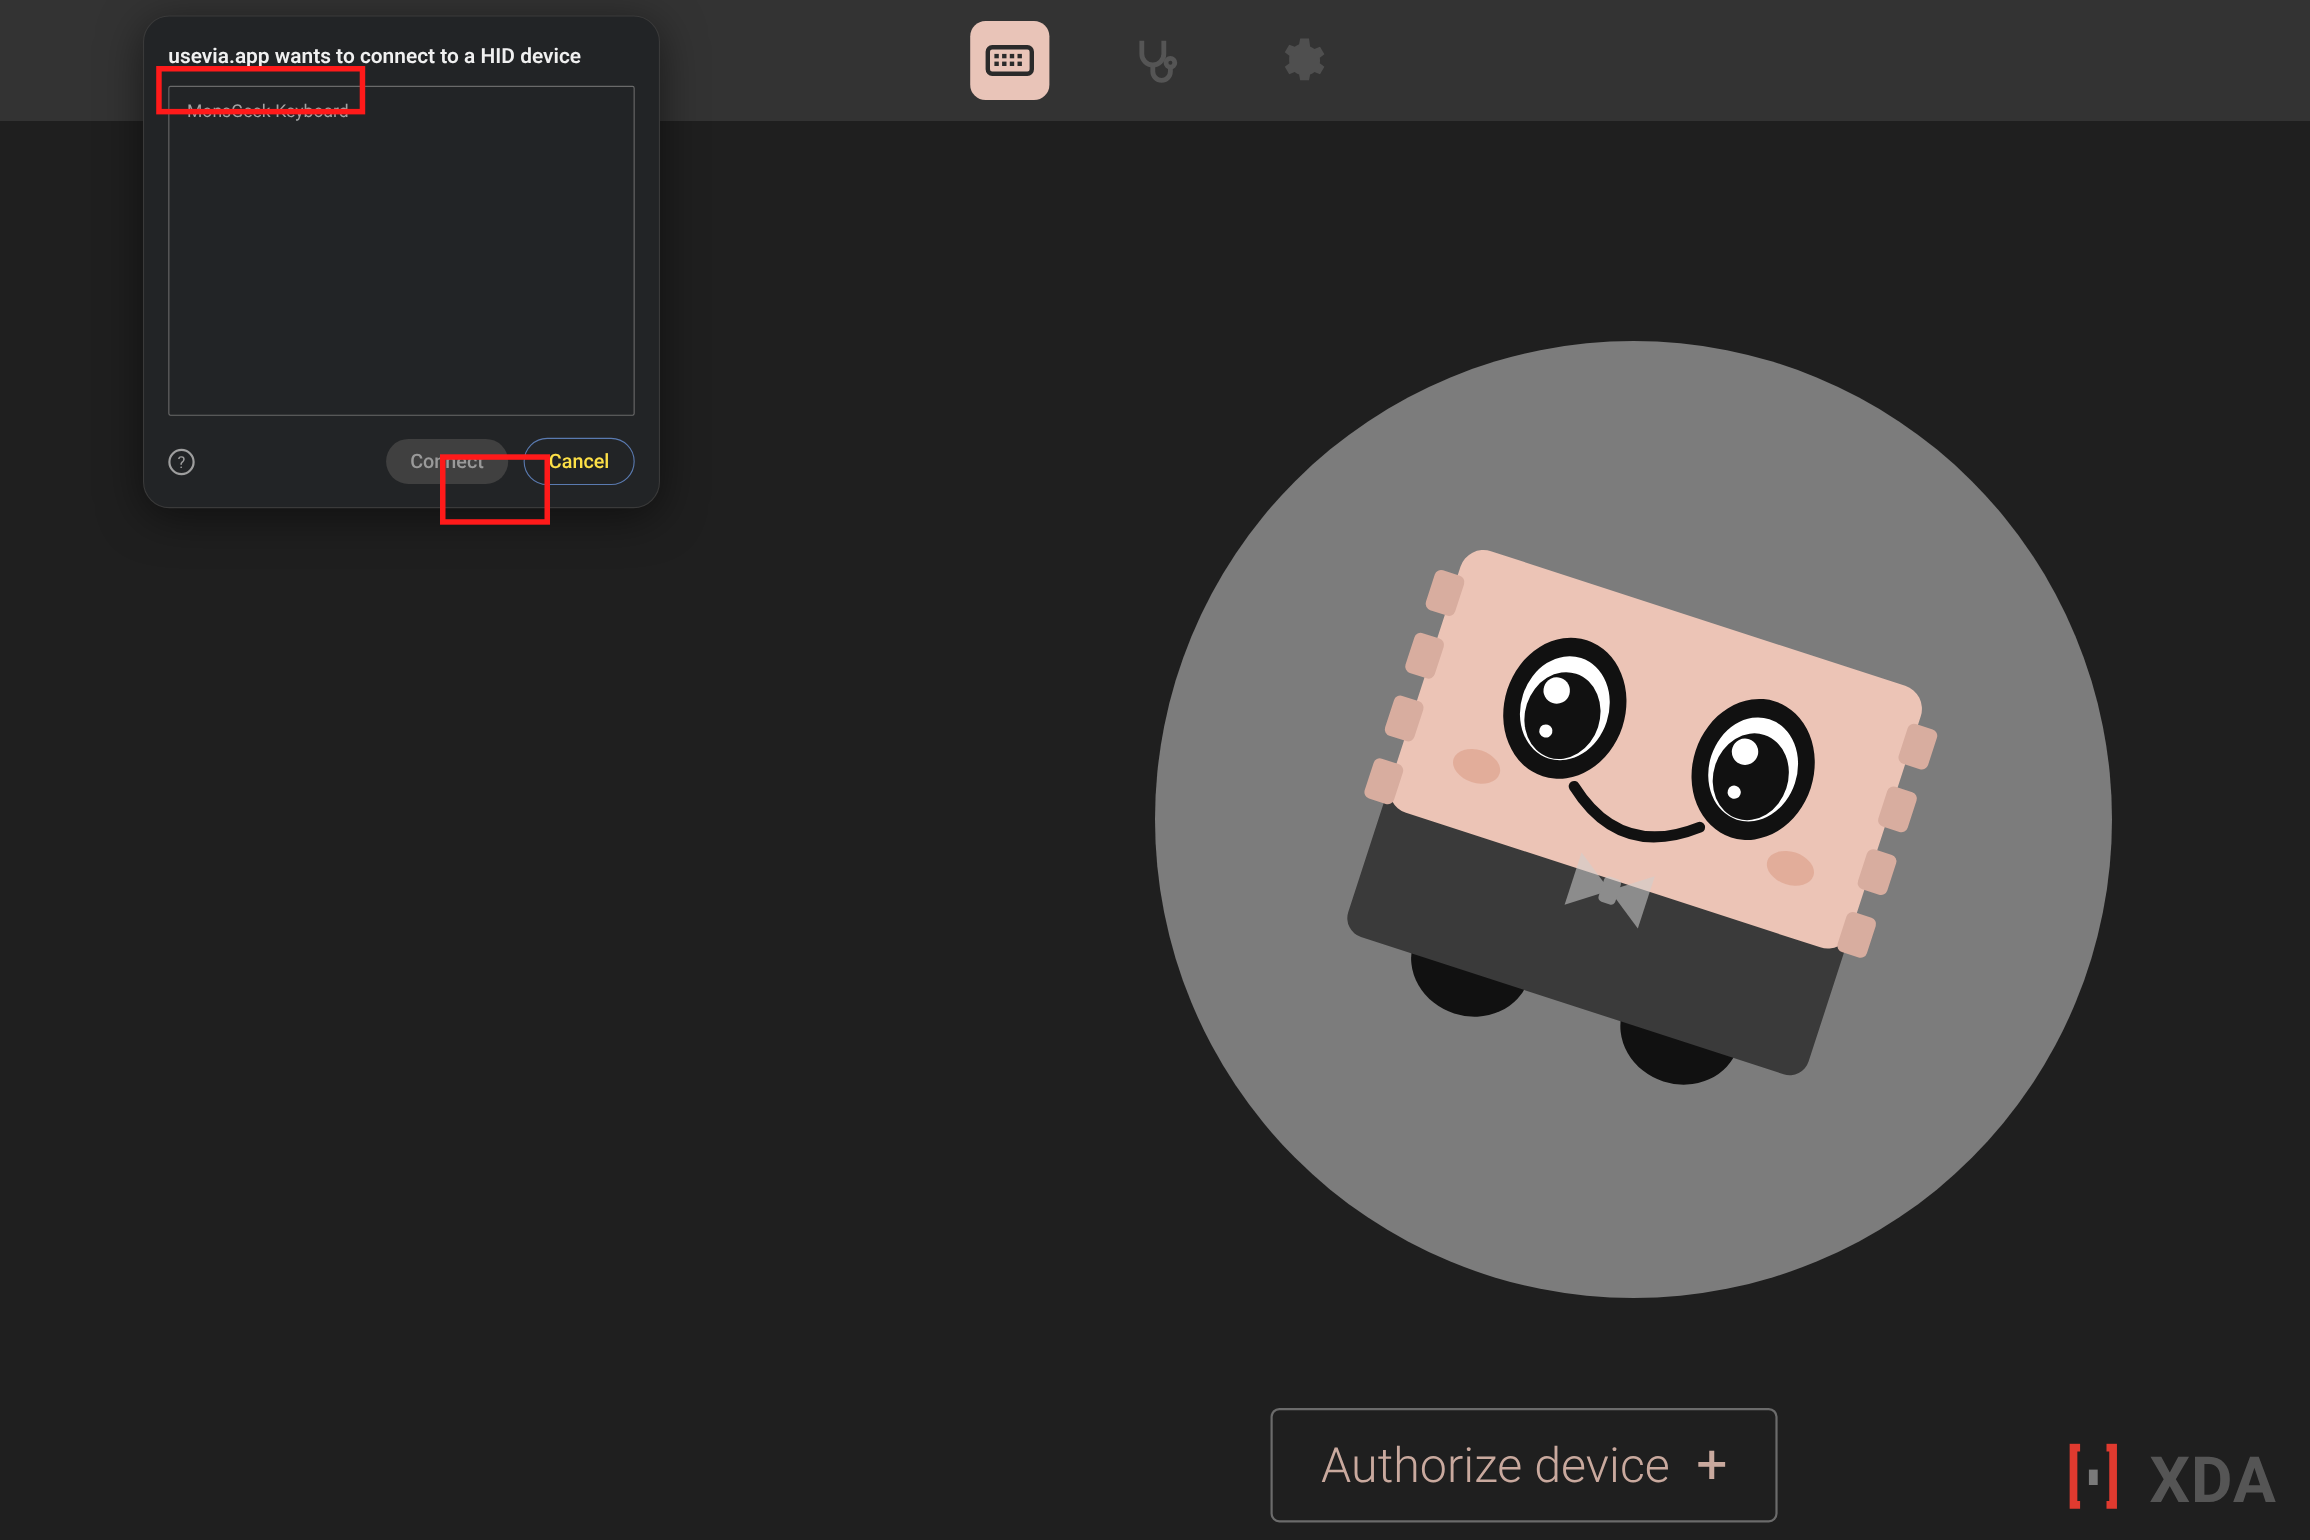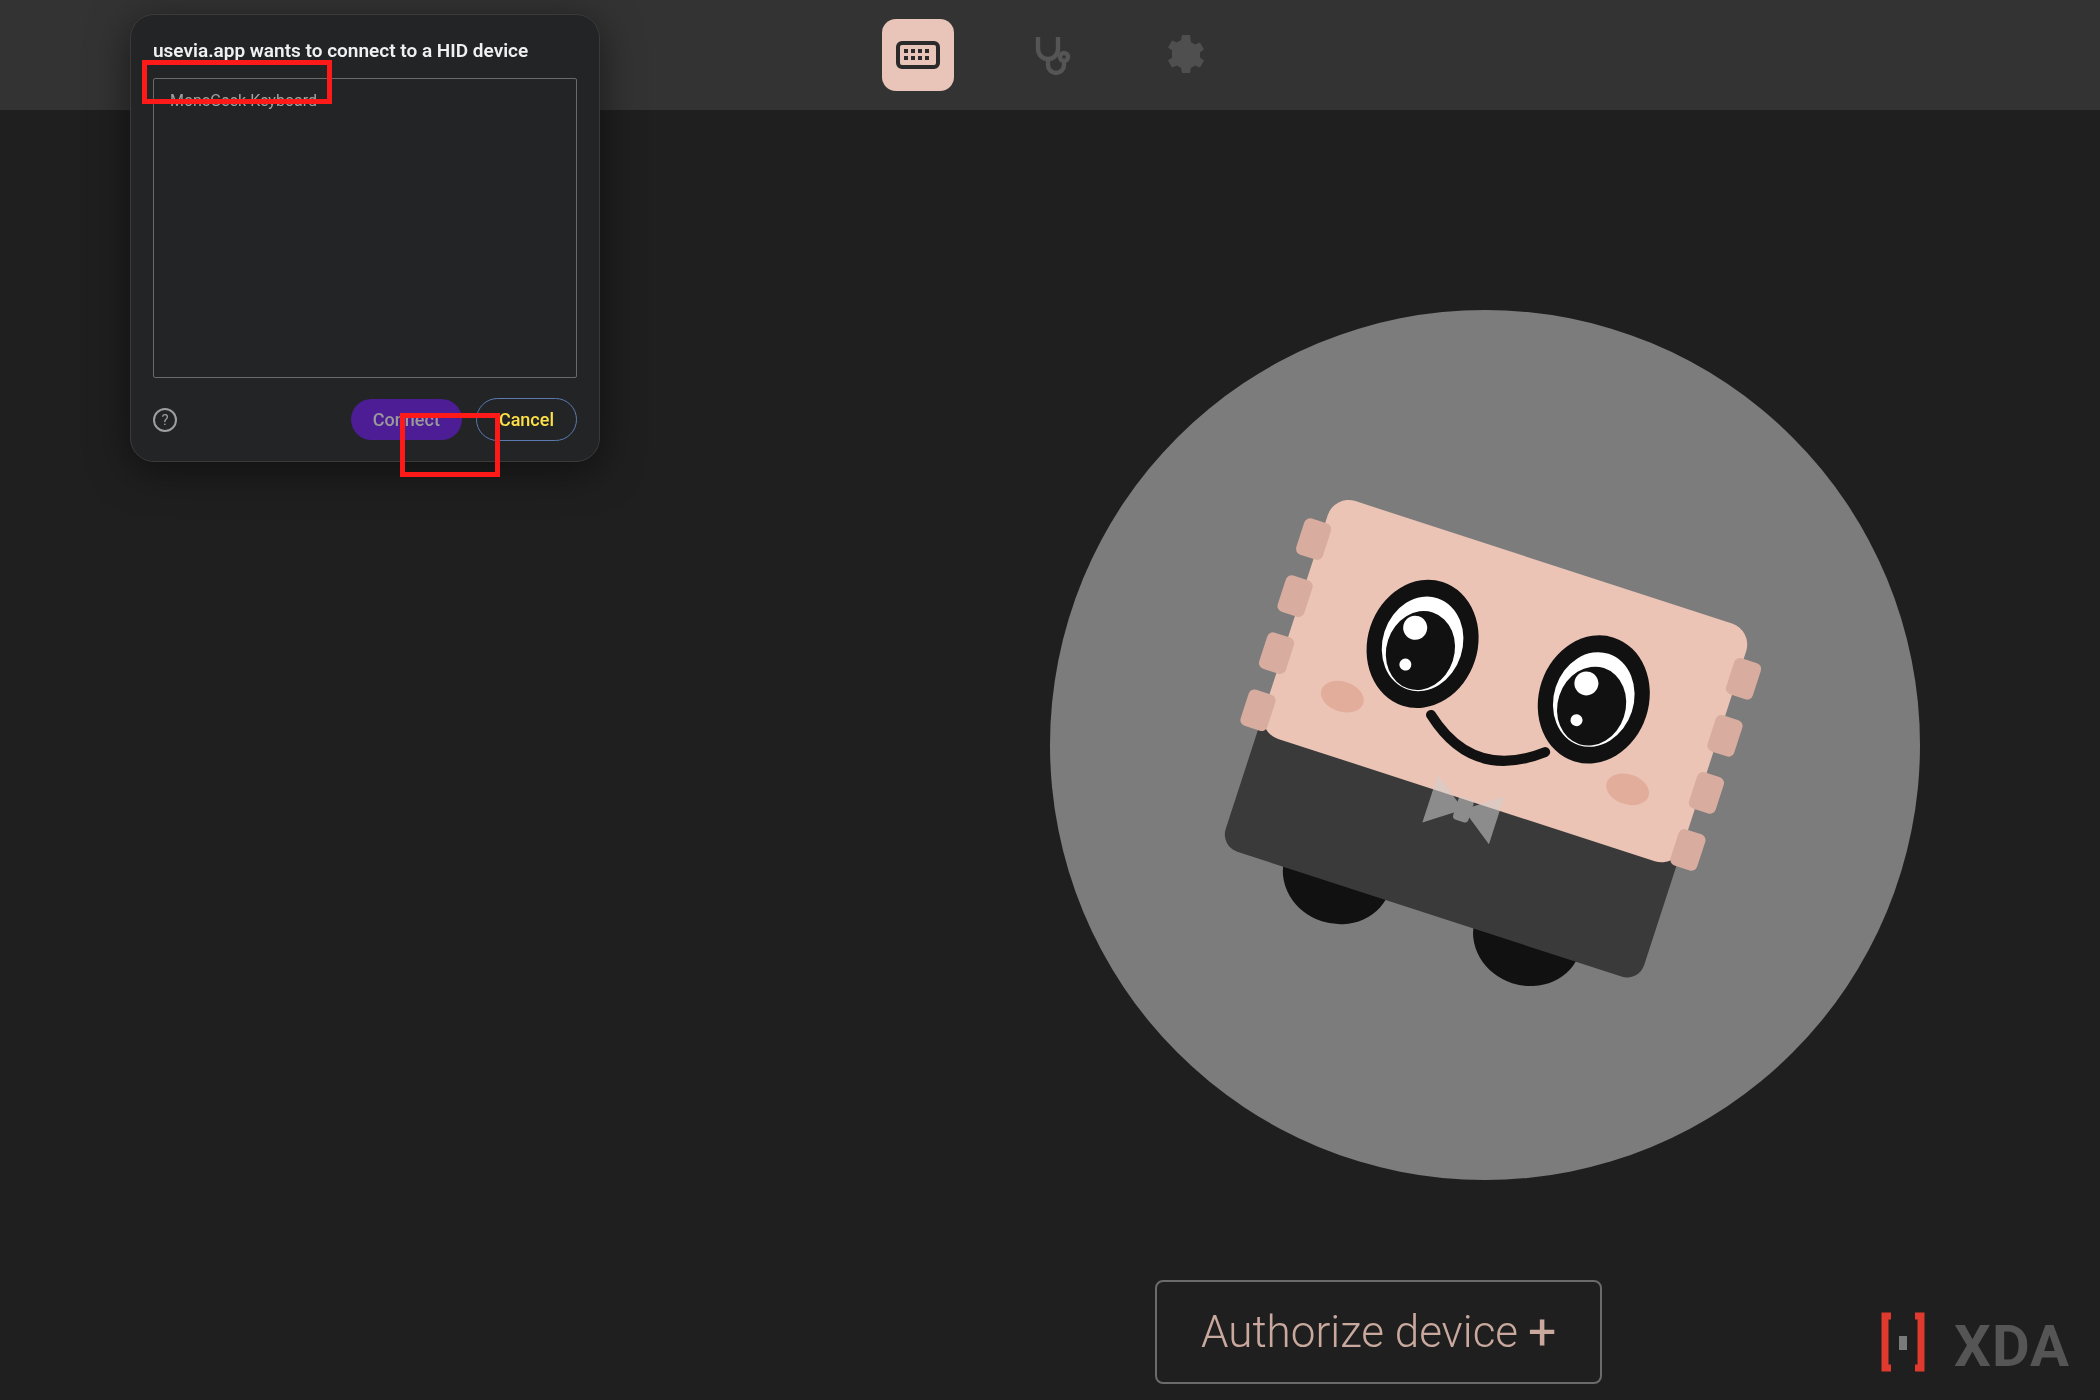--- a/index.html
+++ b/index.html
@@ -64,21 +64,21 @@
     left: 1155px;
     top: 1280px;
     padding: 24px 44px;
     border: 2px solid #6b6b6b;
     border-radius: 8px;
     color: #c9a99e;
     font-size: 44px;
     font-weight: 300;
     display: flex;
     align-items: center;
-    gap: 10px;
+    gap: 24px;
     background: transparent;
   }
   .authorize-btn .plus {
     font-size: 50px;
     font-weight: 400;
     color: #c9a99e;
     line-height: 1;
   }
 
   
@@ -143,21 +143,21 @@
     display:flex; align-items:center; justify-content:center;
     font-size: 15px;
   }
   .btn {
     padding: 10px 22px;
     border-radius: 22px;
     font-size: 18px;
     font-weight: 500;
   }
   .btn-connect {
-    background: #4c1d95;
+    background: #404040;
     color: #9a9a9a;
     border: none;
   }
   .btn-cancel {
     background: transparent;
     color: #fde047;
     border: 1.5px solid #5a7ab0;
   }
 
   

